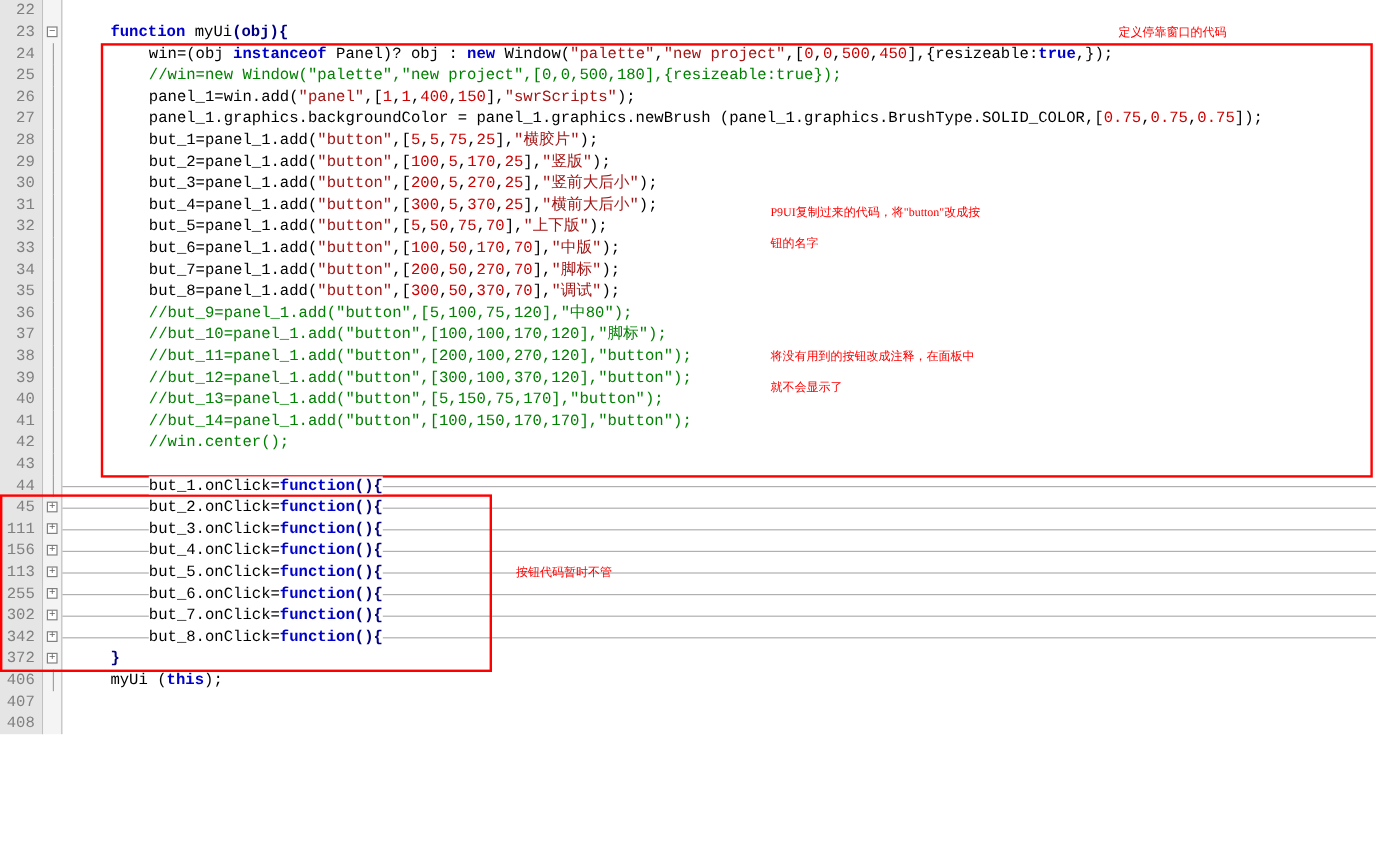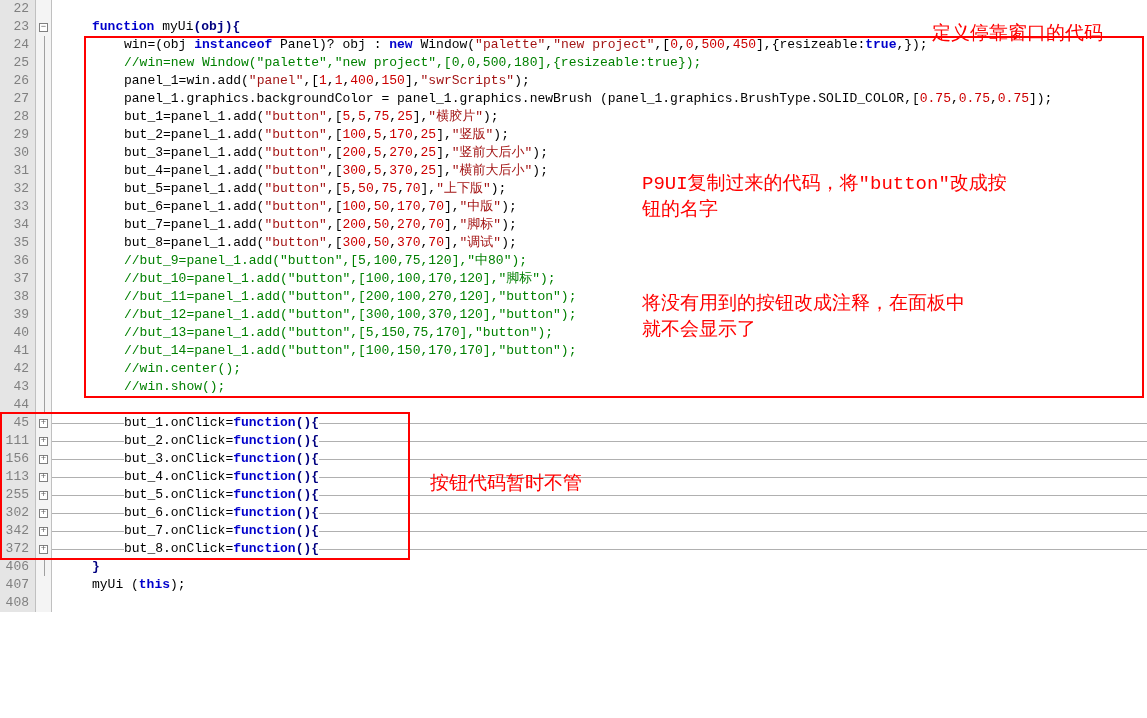--- a/index.html
+++ b/index.html
@@ -76,22 +76,22 @@
     .indent1 { padding-left: 40px; }
     .indent2 { padding-left: 72px; }
     .red-box {
       position: absolute;
       border: 2px solid #ff0000;
       pointer-events: none;
     }
     .anno {
       position: absolute;
       color: #ff0000;
-      font-family: Liberation Mono, monospace;
-      font-size: 19px;
+      font-family: Liberation Serif, serif;
+      font-size: 10px;
       pointer-events: none;
     }
     .hr-row::after {
       content:"";
       position:absolute;
       left:0;
       right:0;
       top:50%;
       border-top:1px solid #b0b0b0;
     }
@@ -207,21 +207,20 @@
         <div class="code-line indent2"><span class="tok-id">but_8=panel_1.add(</span><span class="tok-str">"button"</span><span>,[</span><span class="tok-num">300</span><span>,</span><span class="tok-num">50</span><span>,</span><span class="tok-num">370</span><span>,</span><span class="tok-num">70</span><span>],</span><span class="tok-str">"调试"</span><span>);</span></div>
       </div>
 
     <div class="code-line indent2"><span class="tok-cm">//but_9=panel_1.add("button",[5,100,75,120],"中80");</span></div>
     <div class="code-line indent2"><span class="tok-cm">//but_10=panel_1.add("button",[100,100,170,120],"脚标");</span></div>
     <div class="code-line indent2"><span class="tok-cm">//but_11=panel_1.add("button",[200,100,270,120],"button");</span></div>
     <div class="code-line indent2"><span class="tok-cm">//but_12=panel_1.add("button",[300,100,370,120],"button");</span></div>
     <div class="code-line indent2"><span class="tok-cm">//but_13=panel_1.add("button",[5,150,75,170],"button");</span></div>
     <div class="code-line indent2"><span class="tok-cm">//but_14=panel_1.add("button",[100,150,170,170],"button");</span></div>
     <div class="code-line indent2"><span class="tok-cm">//win.center();</span></div>
-    <div class="code-line indent2"><span class="tok-cm">//win.show();</span></div>
     <div class="code-line"></div>
 
     <div id="onclicklines">
         <div class="code-line indent2 hr-row"><span><span class="tok-id">but_1.onClick=</span><span class="tok-kw">function</span><span class="tok-pn">(){</span></span></div>
         <div class="code-line indent2 hr-row"><span><span class="tok-id">but_2.onClick=</span><span class="tok-kw">function</span><span class="tok-pn">(){</span></span></div>
         <div class="code-line indent2 hr-row"><span><span class="tok-id">but_3.onClick=</span><span class="tok-kw">function</span><span class="tok-pn">(){</span></span></div>
         <div class="code-line indent2 hr-row"><span><span class="tok-id">but_4.onClick=</span><span class="tok-kw">function</span><span class="tok-pn">(){</span></span></div>
         <div class="code-line indent2 hr-row"><span><span class="tok-id">but_5.onClick=</span><span class="tok-kw">function</span><span class="tok-pn">(){</span></span></div>
         <div class="code-line indent2 hr-row"><span><span class="tok-id">but_6.onClick=</span><span class="tok-kw">function</span><span class="tok-pn">(){</span></span></div>
         <div class="code-line indent2 hr-row"><span><span class="tok-id">but_7.onClick=</span><span class="tok-kw">function</span><span class="tok-pn">(){</span></span></div>

